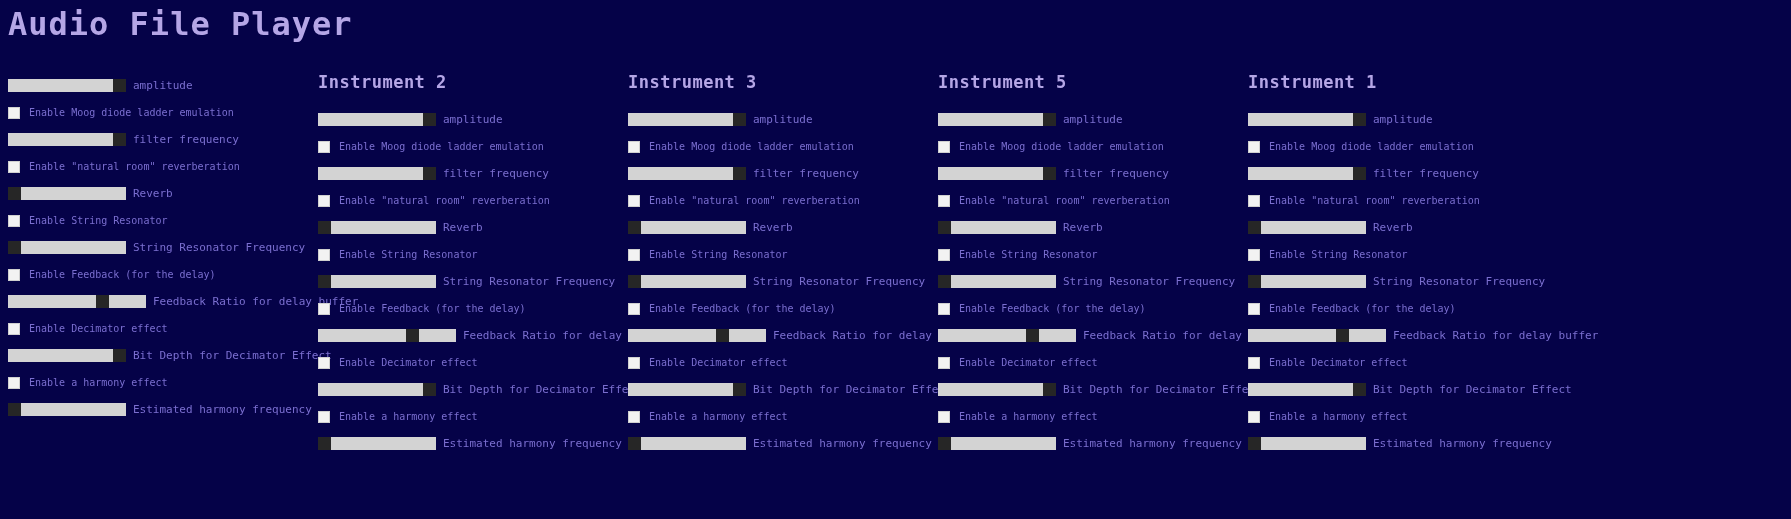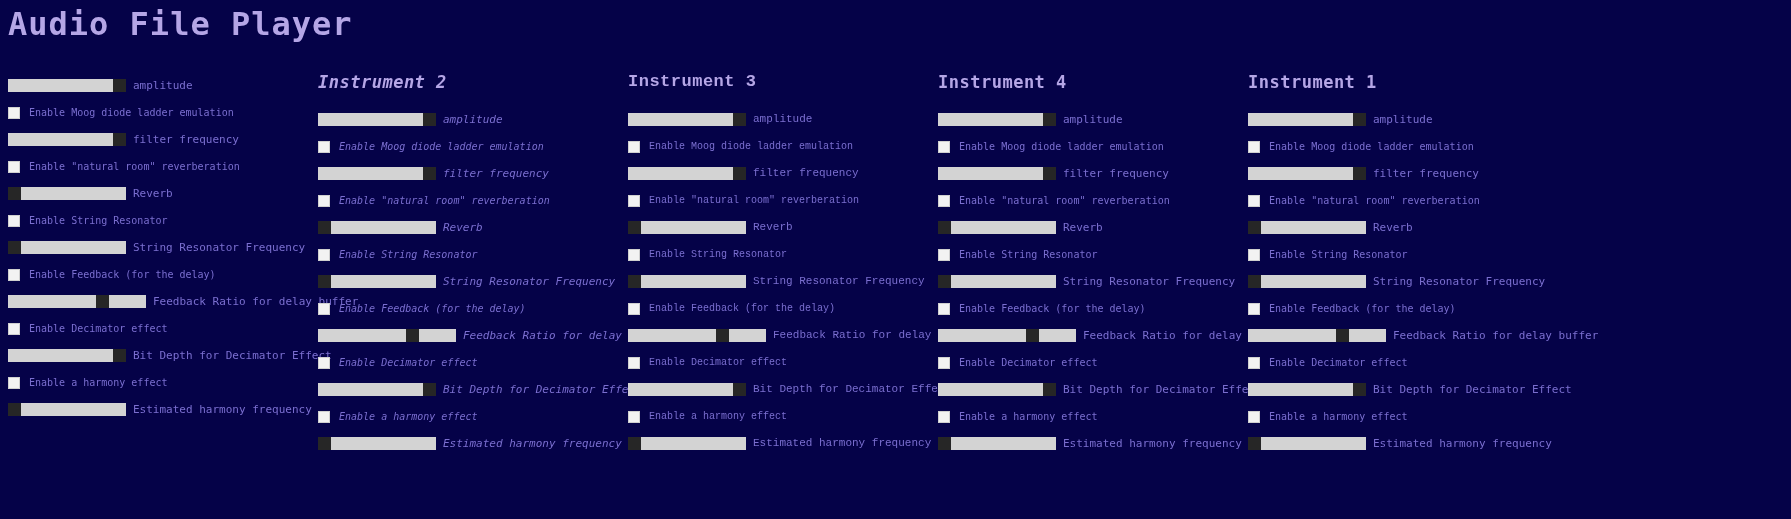--- a/index.html
+++ b/index.html
@@ -45,22 +45,22 @@
     top: 72px;
     width: 1791px;
     height: 447px;
   }
   .instrument-col {
     position: absolute;
     top: 0;
     width: 310px;
   }
   .col-0 { left: 8px; }
-  .col-1 { left: 318px; font-style: italic; }
-  .col-2 { left: 628px; font-family: Liberation Mono, monospace; }
+  .col-1 { left: 318px; }
+  .col-2 { left: 628px; }
   .col-3 { left: 938px; }
   .col-4 { left: 1248px; }
 
   .col-title {
     font-size: 17px;
     font-weight: bold;
     color: #b5a6e6;
     white-space: nowrap;
     line-height: 20px;
     height: 20px;
@@ -323,21 +323,21 @@
           <span class="cb-label">Enable a harmony effect</span>
         </div>
         <div class="ctl-row slider-row">
           <div class="slider" style="width: 118px;">
             <div class="thumb" style="left: 0px;"></div>
           </div>
           <span class="slider-label">Estimated harmony frequency</span>
         </div>
       </div>
       <div class="instrument-col col-3">
-        <div class="col-title">Instrument 4</div>
+        <div class="col-title">Instrument 5</div>
         <div class="ctl-row slider-row">
           <div class="slider" style="width: 118px;">
             <div class="thumb" style="left: 105px;"></div>
           </div>
           <span class="slider-label">amplitude</span>
         </div>
         <div class="ctl-row checkbox-row">
           <div class="cbox"></div>
           <span class="cb-label">Enable Moog diode ladder emulation</span>
         </div>

